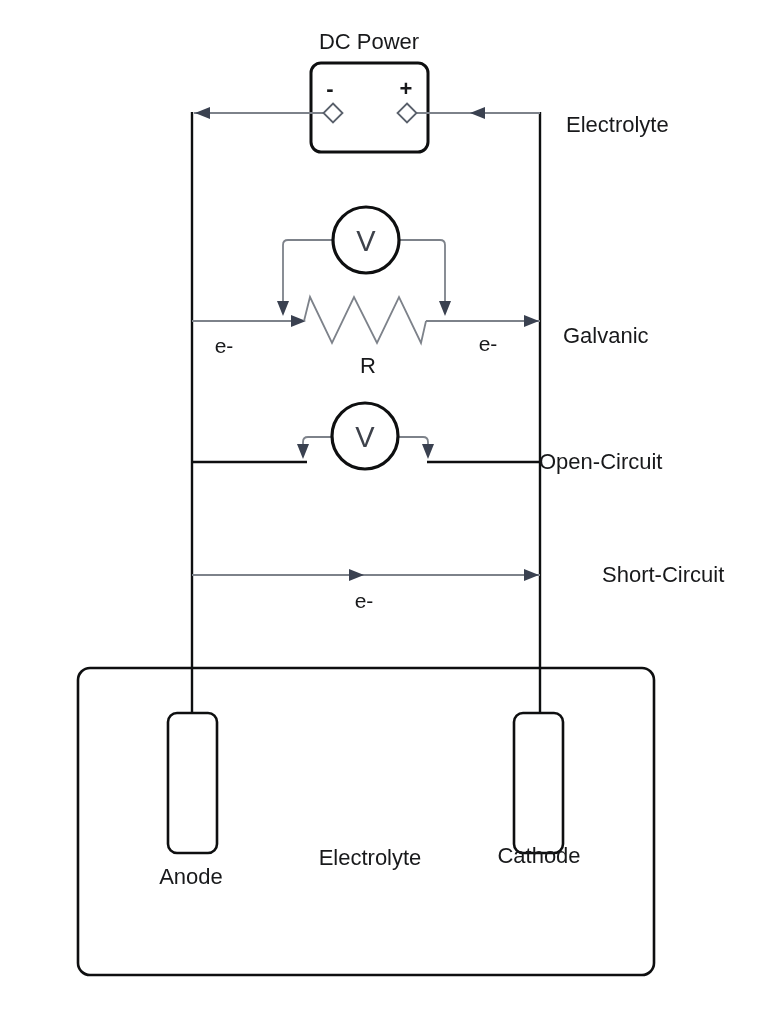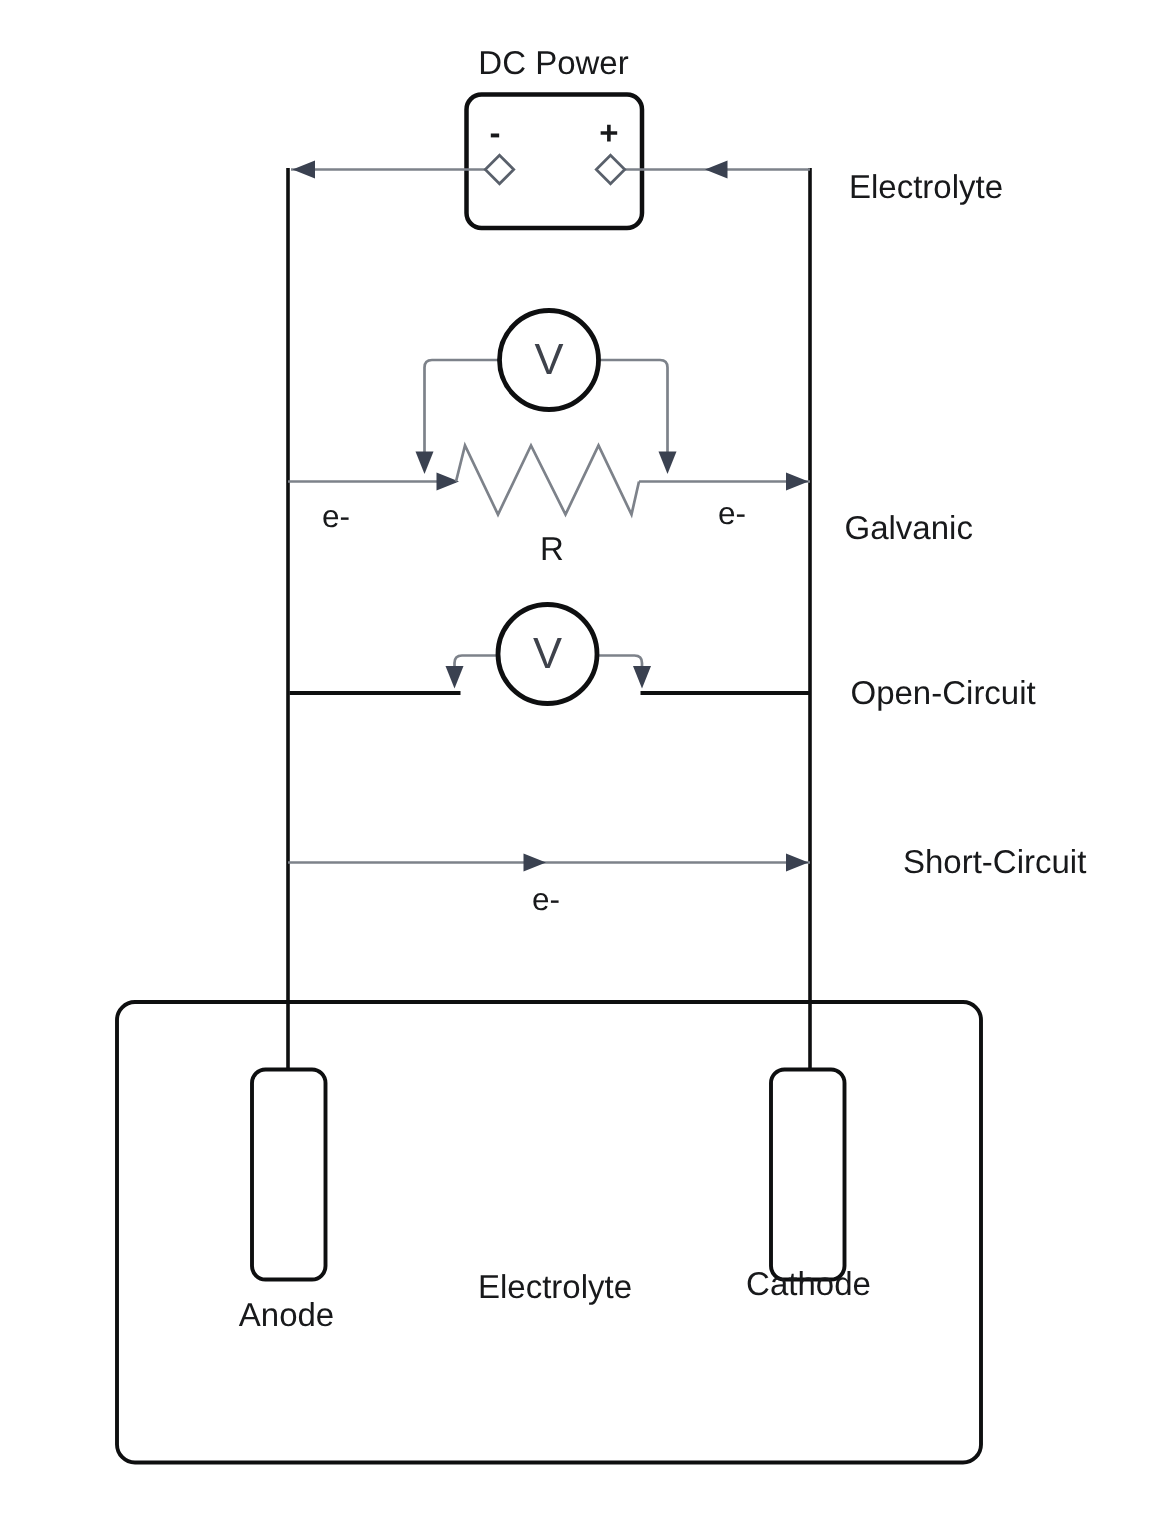--- a/index.html
+++ b/index.html
@@ -101,25 +101,25 @@
   <div class="lbl left-anchored" style="left:566px; top:125px;">Electrolyte</div>
 
   <div class="lbl vmeter" style="left:366px; top:241px;">V</div>
 
   <div class="lbl small" style="left:224px; top:345px;">e-</div>
 
   <div class="lbl small" style="left:488px; top:343px;">e-</div>
 
   <div class="lbl" style="left:368px; top:366px;">R</div>
 
-  <div class="lbl left-anchored" style="left:563px; top:336px;margin-top:16px;">Galvanic</div>
+  <div class="lbl left-anchored" style="left:563px; top:336px;">Galvanic</div>
 
   <div class="lbl vmeter" style="left:365px; top:437px;">V</div>
 
-  <div class="lbl left-anchored" style="left:567px; top:462px;">Open-Circuit</div>
+  <div class="lbl left-anchored" style="left:539px; top:462px;">Open-Circuit</div>
 
   <div class="lbl small" style="left:364px; top:600px;">e-</div>
 
   <div class="lbl left-anchored" style="left:570px; top:575px;margin-left:32px;">Short-Circuit</div>
 
   <div class="lbl" style="left:370px; top:858px;">Electrolyte</div>
 
   <div class="lbl" style="left:191px; top:877px;">Anode</div>
 
   <div class="lbl" style="left:539px; top:856px;">Cathode</div>

